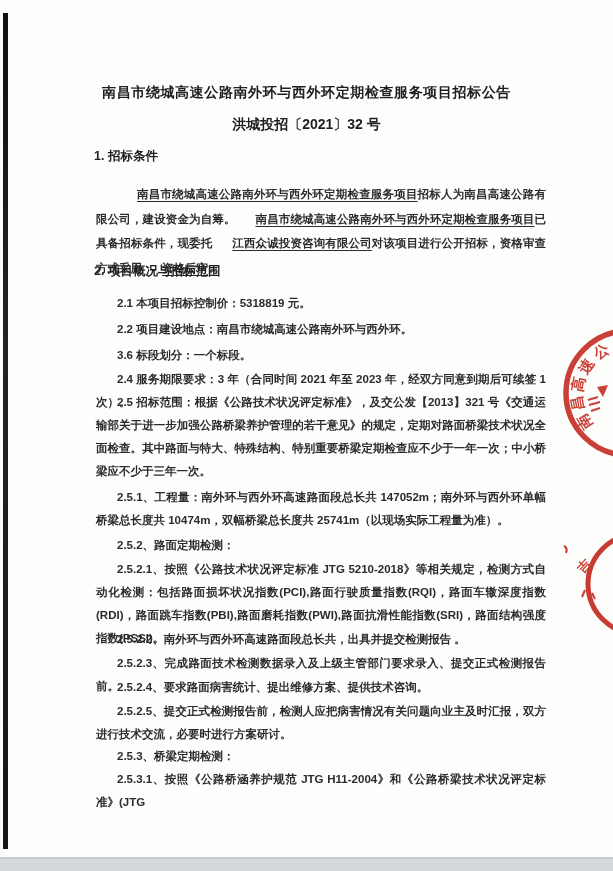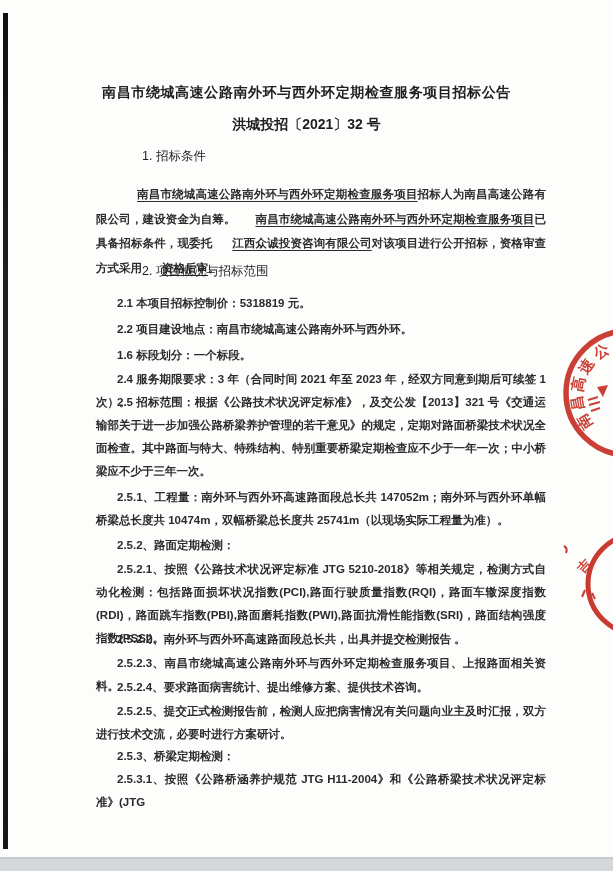--- a/index.html
+++ b/index.html
@@ -12,21 +12,21 @@
   .doc-title {
     position:absolute; top:84px; left:0; width:613px;
     text-align:center; font-size:14px; font-weight:700; letter-spacing:0.6px;
     color:#1f1f1f;
   }
   .doc-number {
     position:absolute; top:116px; left:0; width:613px;
     text-align:center; font-size:14px; font-weight:700; color:#1f1f1f;
   }
   .h {
-    position:absolute; left:94px; font-size:12.5px; font-weight:400; color:#1f1f1f;margin-left:48px;
+    position:absolute; left:94px; font-size:12.5px; font-weight:700; color:#1f1f1f;
   }
   .para {
     position:absolute; left:96px; width:450px; margin:0;
     font-size:11.5px; line-height:23px; font-weight:600;
     text-align:justify; color:#2b2b2b;
   }
   .para.indent { text-indent:21px; }
   .intro { line-height:24.5px; }
   .u { text-decoration:underline; text-underline-offset:3px; text-decoration-thickness:1px;padding-left:20px; }
   .left-line {
@@ -53,28 +53,28 @@
   <div class="doc-number">洪城投招〔2021〕32 号</div>
 
   <div class="h" style="top:148px">1. 招标条件</div>
 
   <p class="para indent intro" style="top:182px"><span class="u">南昌市绕城高速公路南外环与西外环定期检查服务项目</span><span>招标人为南昌高速公路有限公司，建设资金为自筹。</span><span class="u">南昌市绕城高速公路南外环与西外环定期检查服务项目</span><span>已具备招标条件，现委托</span><span class="u">江西众诚投资咨询有限公司</span><span>对该项目进行公开招标，资格审查方式采用</span><span class="u">资格后审</span><span>。</span></p>
 
   <div class="h" style="top:263px">2. 项目概况与招标范围</div>
 
   <p class="para indent" style="top:292px">2.1 本项目招标控制价：5318819 元。</p>
   <p class="para indent" style="top:318px">2.2 项目建设地点：南昌市绕城高速公路南外环与西外环。</p>
-  <p class="para indent" style="top:344px">1.6 标段划分：一个标段。</p>
+  <p class="para indent" style="top:344px">3.6 标段划分：一个标段。</p>
   <p class="para indent" style="top:368px">2.4 服务期限要求：3 年（合同时间 2021 年至 2023 年，经双方同意到期后可续签 1 次）。</p>
   <p class="para indent" style="top:391px">2.5 招标范围：根据《公路技术状况评定标准》，及交公发【2013】321 号《交通运输部关于进一步加强公路桥梁养护管理的若干意见》的规定，定期对路面桥梁技术状况全面检查。其中路面与特大、特殊结构、特别重要桥梁定期检查应不少于一年一次；中小桥梁应不少于三年一次。</p>
   <p class="para indent" style="top:486px">2.5.1、工程量：南外环与西外环高速路面段总长共 147052m；南外环与西外环单幅桥梁总长度共 10474m，双幅桥梁总长度共 25741m（以现场实际工程量为准）。</p>
   <p class="para indent" style="top:534px">2.5.2、路面定期检测：</p>
   <p class="para indent" style="top:558px">2.5.2.1、按照《公路技术状况评定标准 JTG 5210-2018》等相关规定，检测方式自动化检测：包括路面损坏状况指数(PCI),路面行驶质量指数(RQI)，路面车辙深度指数(RDI)，路面跳车指数(PBI),路面磨耗指数(PWI),路面抗滑性能指数(SRI)，路面结构强度指数(PSSI)。</p>
   <p class="para indent" style="top:628px">2.5.2.2、南外环与西外环高速路面段总长共，出具并提交检测报告 。</p>
-  <p class="para indent" style="top:652px">2.5.2.3、南昌市绕城高速公路南外环与西外环定期检查服务项目、上报路面相关资料。</p>
+  <p class="para indent" style="top:652px">2.5.2.3、完成路面技术检测数据录入及上级主管部门要求录入、提交正式检测报告前。</p>
   <p class="para indent" style="top:676px">2.5.2.4、要求路面病害统计、提出维修方案、提供技术咨询。</p>
   <p class="para indent" style="top:700px">2.5.2.5、提交正式检测报告前，检测人应把病害情况有关问题向业主及时汇报，双方进行技术交流，必要时进行方案研讨。</p>
   <p class="para indent" style="top:745px">2.5.3、桥梁定期检测：</p>
   <p class="para indent" style="top:768px">2.5.3.1、按照《公路桥涵养护规范 JTG H11-2004》和《公路桥梁技术状况评定标准》(JTG</p>
 
   <div class="left-line"></div>
   <div class="bottom-band"></div>
 
   <svg class="stamps" width="613" height="871" viewBox="0 0 613 871">
 

